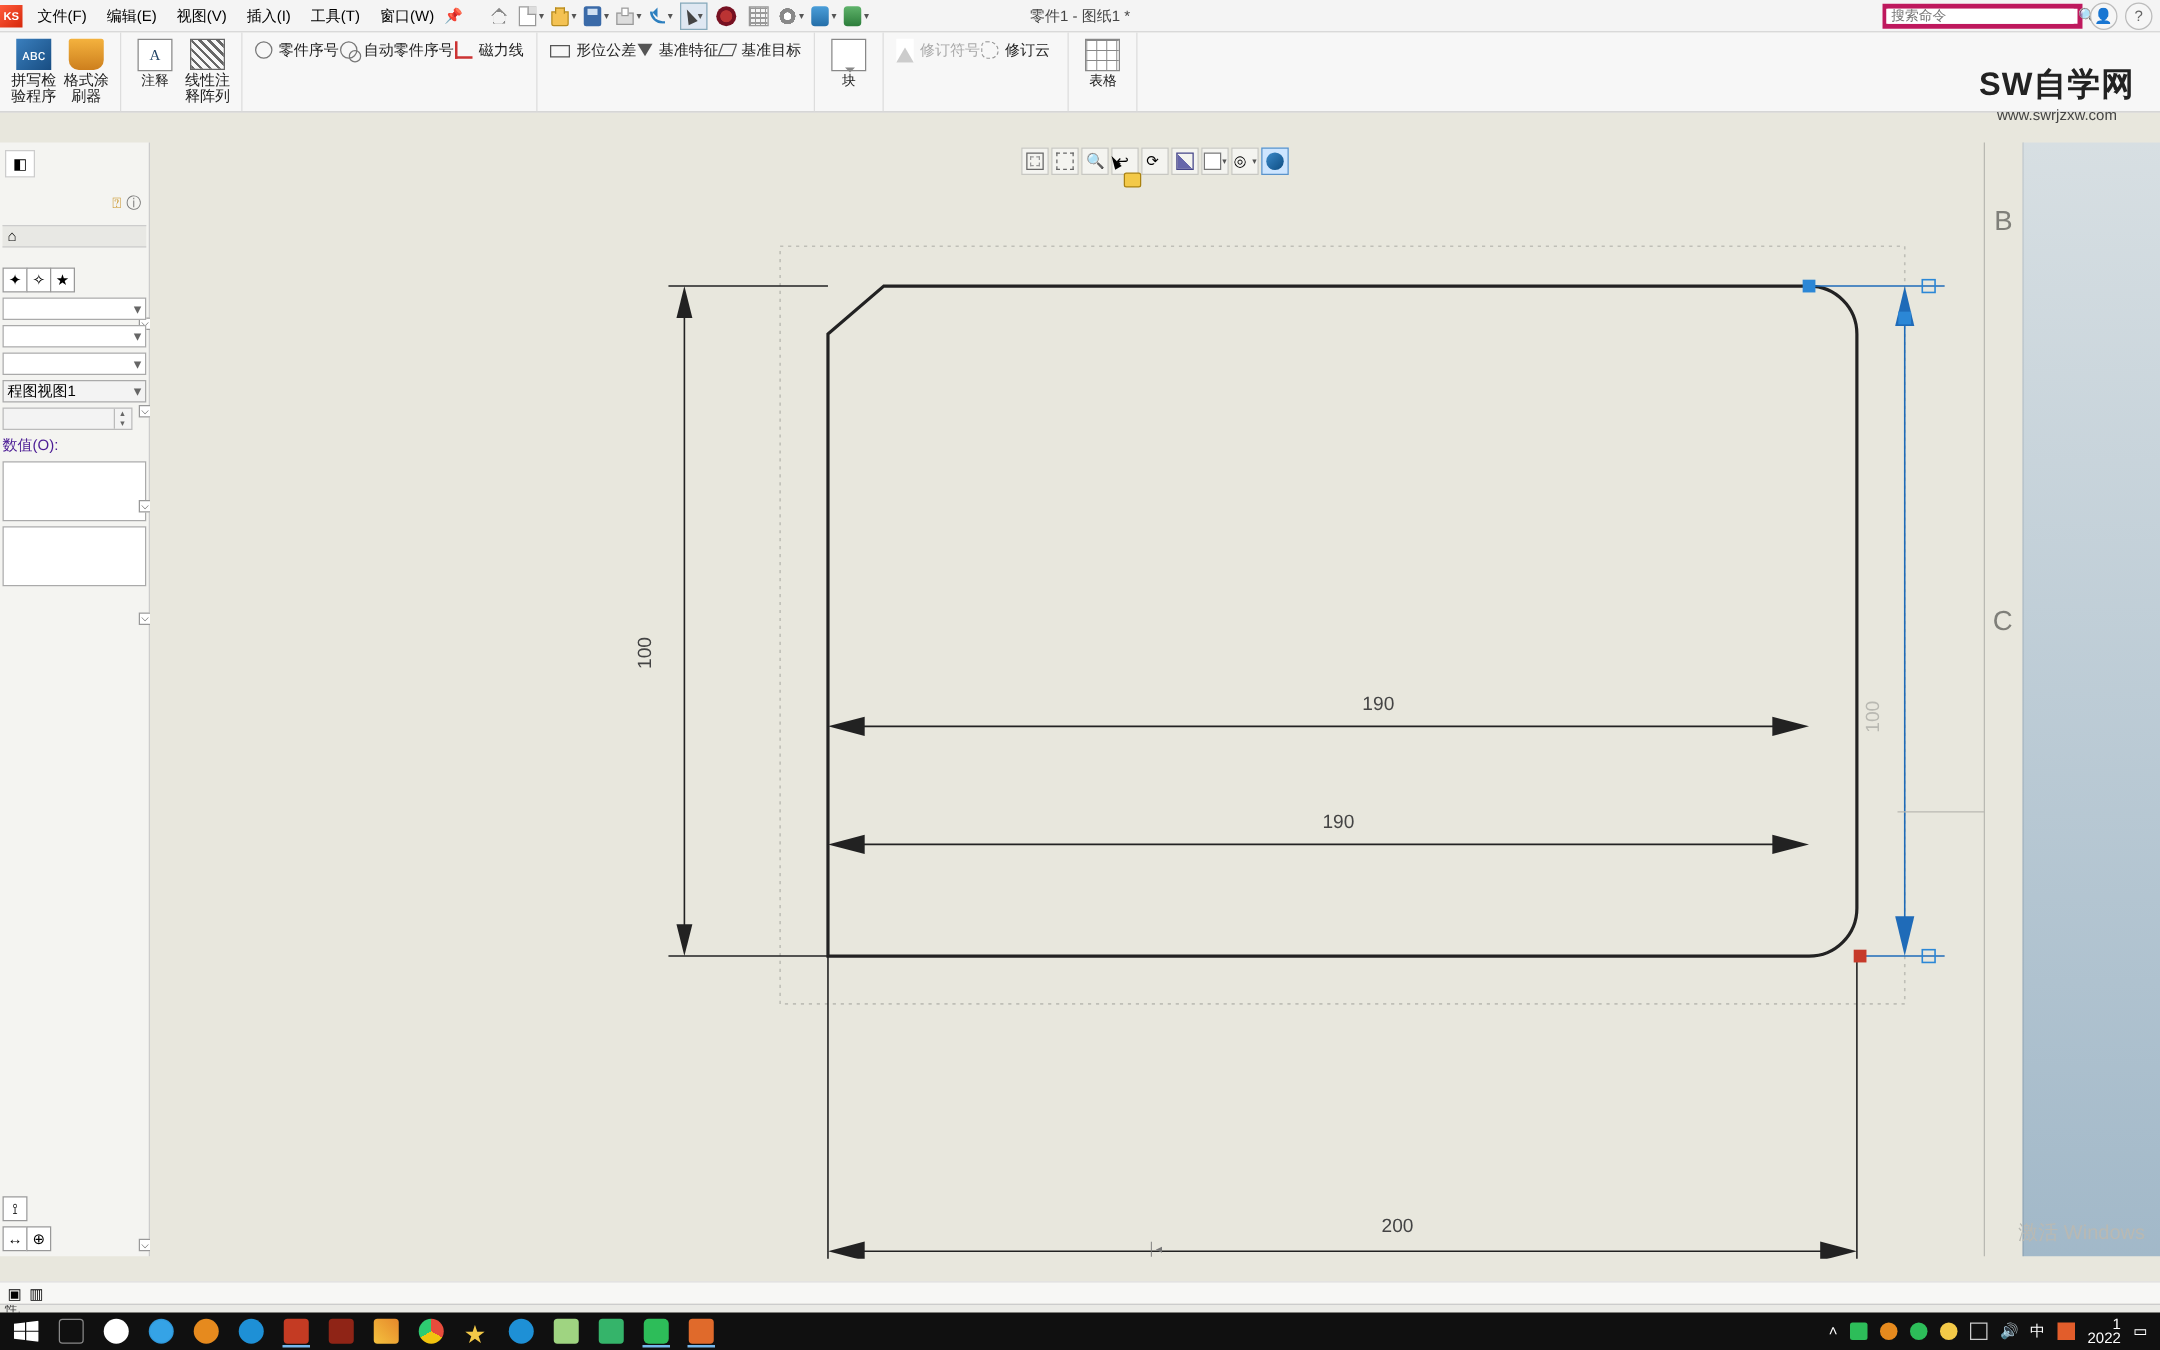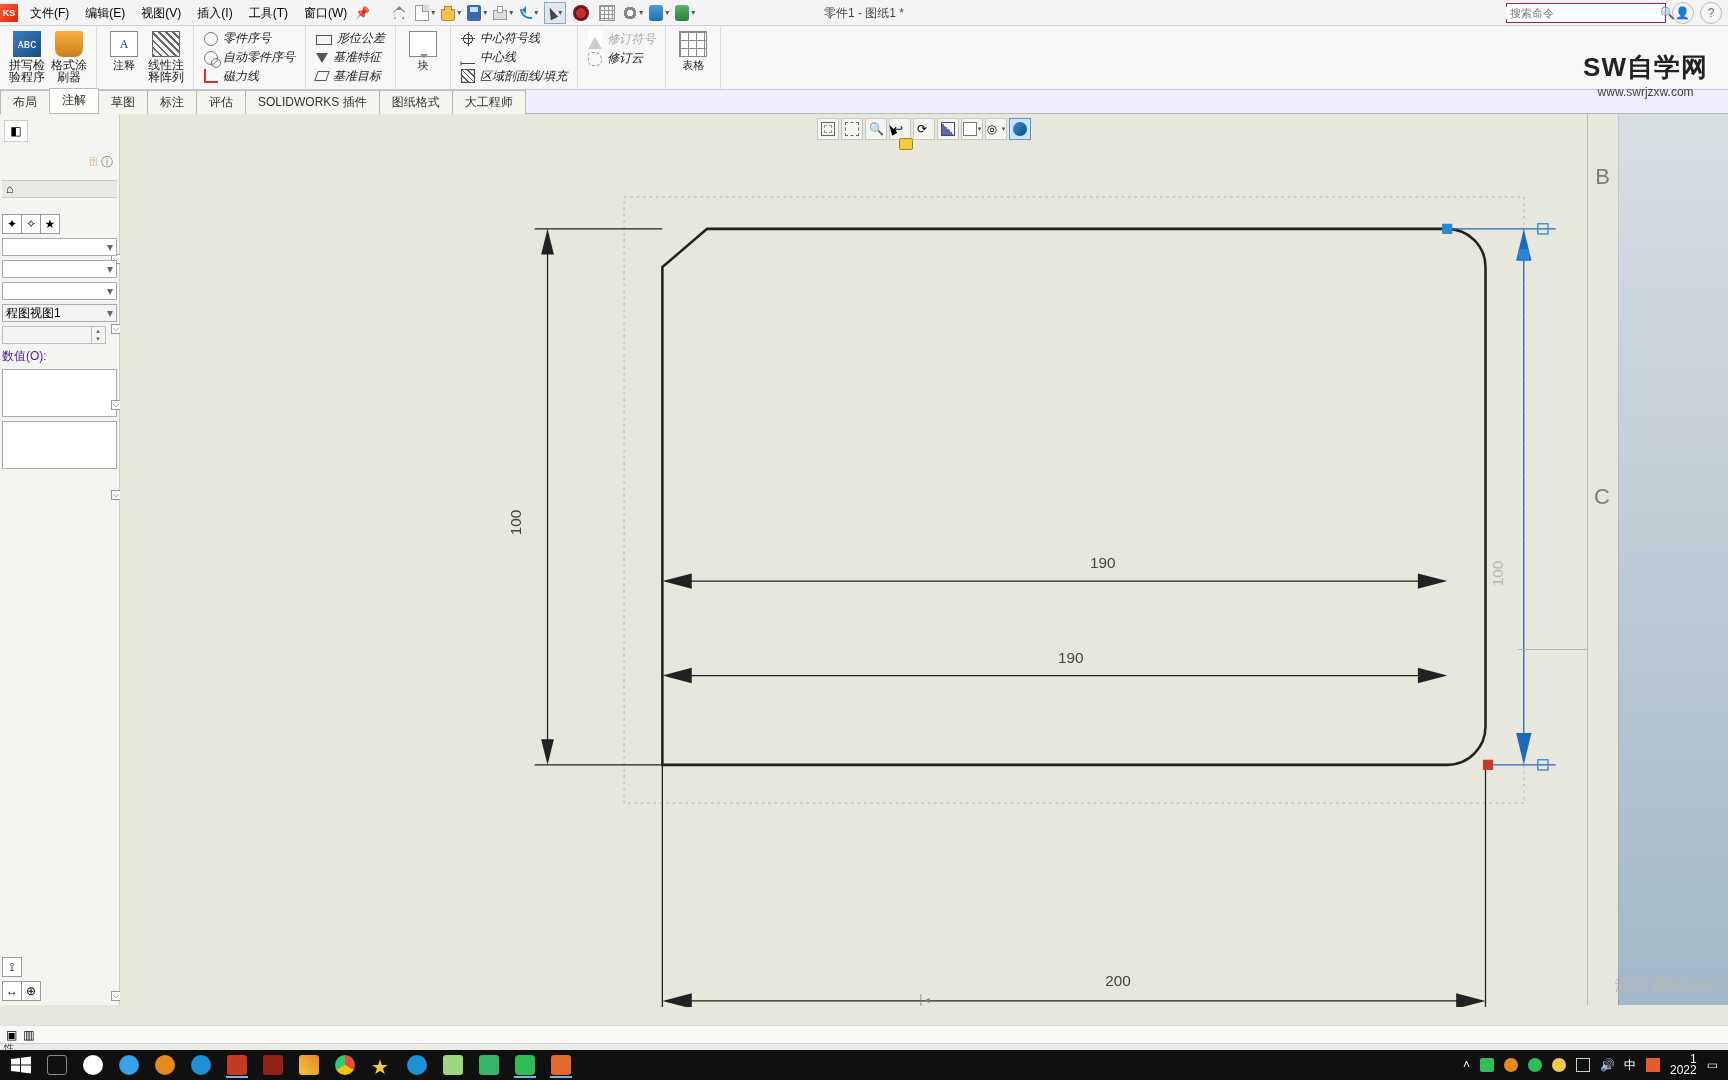--- a/index.html
+++ b/index.html
@@ -28,33 +28,33 @@
     .ico-rebuild{background:radial-gradient(circle,#b33 40%,#712 45%);border-radius:50%;}
     .ico-gear{background:radial-gradient(circle,#fff 28%,#888 30% 60%,transparent 61%);border-radius:50%;}
     .ico-db{background:linear-gradient(#4a9ed9,#246ea8);border-radius:3px;}
     .ico-db2{background:linear-gradient(#5fb36b,#2c7d3a);border-radius:3px;}
     .ico-table{background:repeating-linear-gradient(#999 0 1px,transparent 1px 4px),repeating-linear-gradient(90deg,#999 0 1px,transparent 1px 4px);border:1px solid #999;}
     .pin-ic{color:#888;}
 
     .doc-title-wrap{position:absolute;left:0;right:0;top:0;height:26px;pointer-events:none;display:flex;justify-content:center;align-items:center;color:#444;}
 
     .search-wrap{position:absolute;right:6px;top:2px;display:flex;align-items:center;gap:6px;}
-    .search-box{width:160px;height:20px;background:#fff;border:1px solid #be185d;display:flex;align-items:center;}
+    .search-box{width:160px;height:20px;background:#fff;border:4px solid #be185d;display:flex;align-items:center;}
     .search-box .sico{width:18px;height:16px;background:linear-gradient(135deg,#3a7fbe,#184d82);margin-left:-1px;}
     .search-box input{flex:1;border:none;outline:none;font-size:11px;padding:0 4px;color:#666;}
     .search-box .mag{color:#888;padding:0 4px;font-size:12px;}
     .hbtn{width:22px;height:22px;border:1px solid #bbb;border-radius:11px;display:flex;align-items:center;justify-content:center;color:#666;background:#f6f6f6;}
 
     
     .ribbon{height:64px;background:#f7f7f7;border-bottom:1px solid #ccc;display:flex;}
     .rib-grp{display:flex;padding:3px 6px;border-right:1px solid #ddd;}
     .rib-big{display:flex;flex-direction:column;align-items:center;justify-content:flex-start;width:42px;padding:2px;gap:2px;}
     .rib-big .glyph{width:28px;height:26px;}
     .rib-big .lbl{font-size:11px;line-height:12px;text-align:center;color:#222;}
-    .rib-col{display:flex;flex-direction:column;gap:1px;padding:1px 4px;font-style:italic;}
+    .rib-col{display:flex;gap:1px;padding:1px 4px;}
     .rib-row{display:flex;align-items:center;gap:5px;height:20px;white-space:nowrap;color:#222;}
     .rib-row.dis{color:#a9a9a9;}
     .g-smart{background:linear-gradient(135deg,#3a7fbe,#184d82);color:#fff;display:flex;align-items:center;justify-content:center;}
     .g-brush{background:linear-gradient(#f4b23e,#cd7f1d);border-radius:2px 2px 8px 8px;}
     .g-modeA{background:#fff;border:1px solid #888;font-family:serif;color:#246;display:flex;align-items:center;justify-content:center;}
     .g-patt{background:repeating-linear-gradient(45deg,#666 0 2px,transparent 2px 5px);border:1px solid #666;}
     .g-note{border:1px solid #888;background:#fff;position:relative;}
     .g-note::after{content:"";position:absolute;left:40%;bottom:-6px;border:4px solid transparent;border-top-color:#888;}
     .g-table{background:#fff;border:1px solid #888;background-image:linear-gradient(#888 1px,transparent 1px),linear-gradient(90deg,#888 1px,transparent 1px);background-size:8px 8px;}
     .tiny-ico{width:14px;height:14px;display:inline-block;}
@@ -275,36 +275,20 @@
       </div>
     </div>
     <div class="rib-grp">
       <div class="rib-big">
         <span class="glyph g-note"></span>
         <span class="lbl">块</span>
       </div>
     </div>
     <div class="rib-grp">
       <div class="rib-col">
-        <div class="rib-row">
-            <span class="tiny-ico ti-cmark"></span>
-            <span>中心符号线</span>
-          </div>
-        <div class="rib-row">
-            <span class="tiny-ico ti-cline"></span>
-            <span>中心线</span>
-          </div>
-        <div class="rib-row">
-            <span class="tiny-ico ti-hatch"></span>
-            <span>区域剖面线/填充</span>
-          </div>
-      </div>
-    </div>
-    <div class="rib-grp">
-      <div class="rib-col">
         <div class="rib-row dis">
             <span class="tiny-ico ti-revs"></span>
             <span>修订符号</span>
           </div>
         <div class="rib-row">
             <span class="tiny-ico ti-revc"></span>
             <span>修订云</span>
           </div>
         <div class="rib-row" style="visibility:hidden">.</div>
       </div>
@@ -315,30 +299,20 @@
         <span class="lbl">表格</span>
       </div>
     </div>
 
     <div class="watermark">
       <div class="t1">SW自学网</div>
       <div class="t2">www.swrjzxw.com</div>
     </div>
   </div>
 
-  <div class="tabs">
-    <div class="tab">布局</div>
-    <div class="tab active">注解</div>
-    <div class="tab">草图</div>
-    <div class="tab">标注</div>
-    <div class="tab">评估</div>
-    <div class="tab">SOLIDWORKS 插件</div>
-    <div class="tab">图纸格式</div>
-    <div class="tab">大工程师</div>
-  </div>
 
   <div class="workarea">
 
     <div class="side-panel">
       <div class="brand-tab">◧</div>
       <div class="pm-top">
         <span style="color:#c88f1d;">⍰</span>
         <span style="color:#777;">ⓘ</span>
       </div>
       <div class="pm-hdr">

